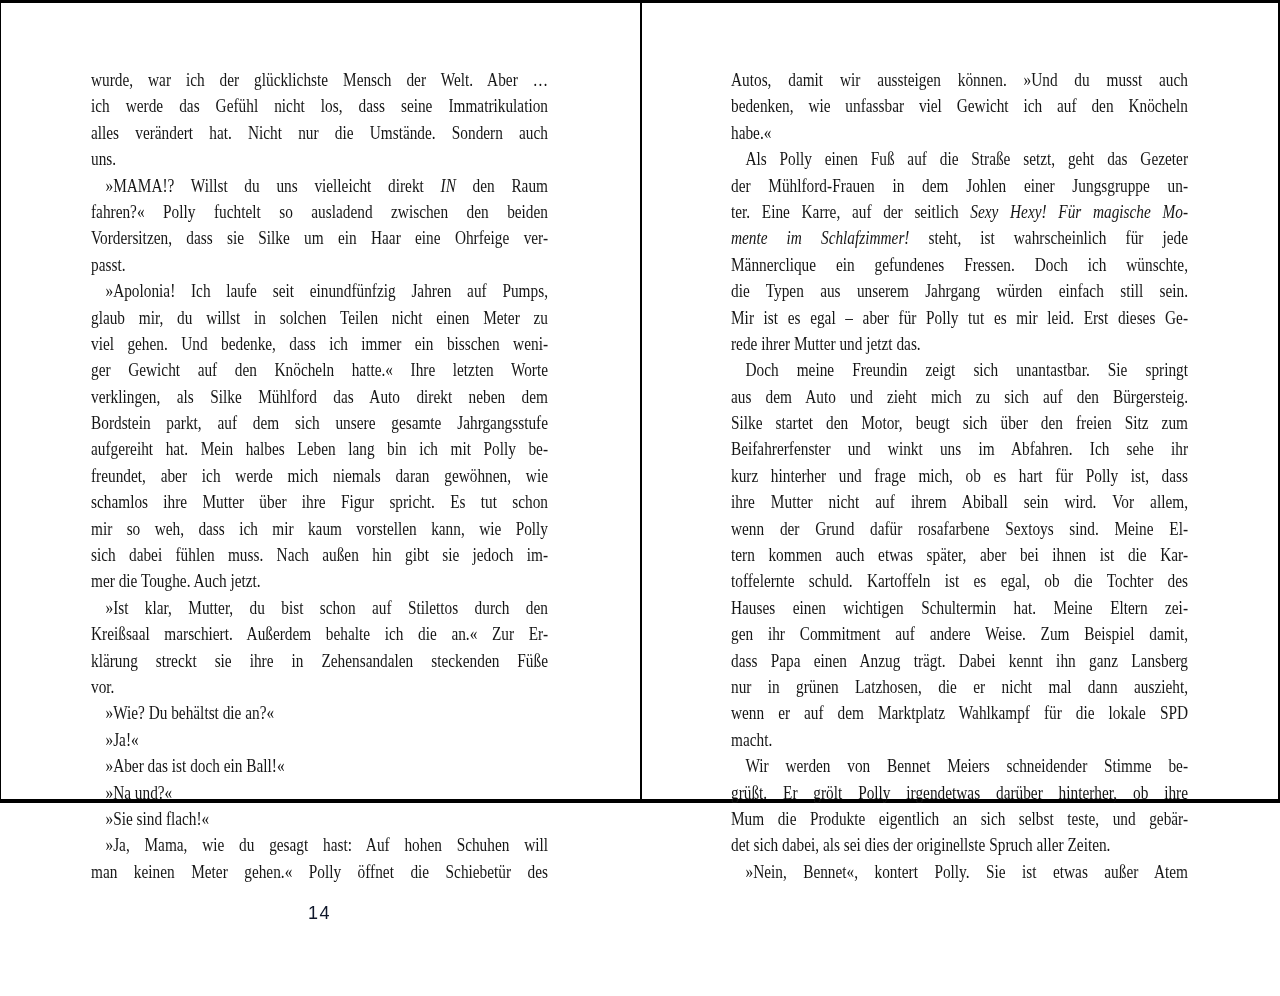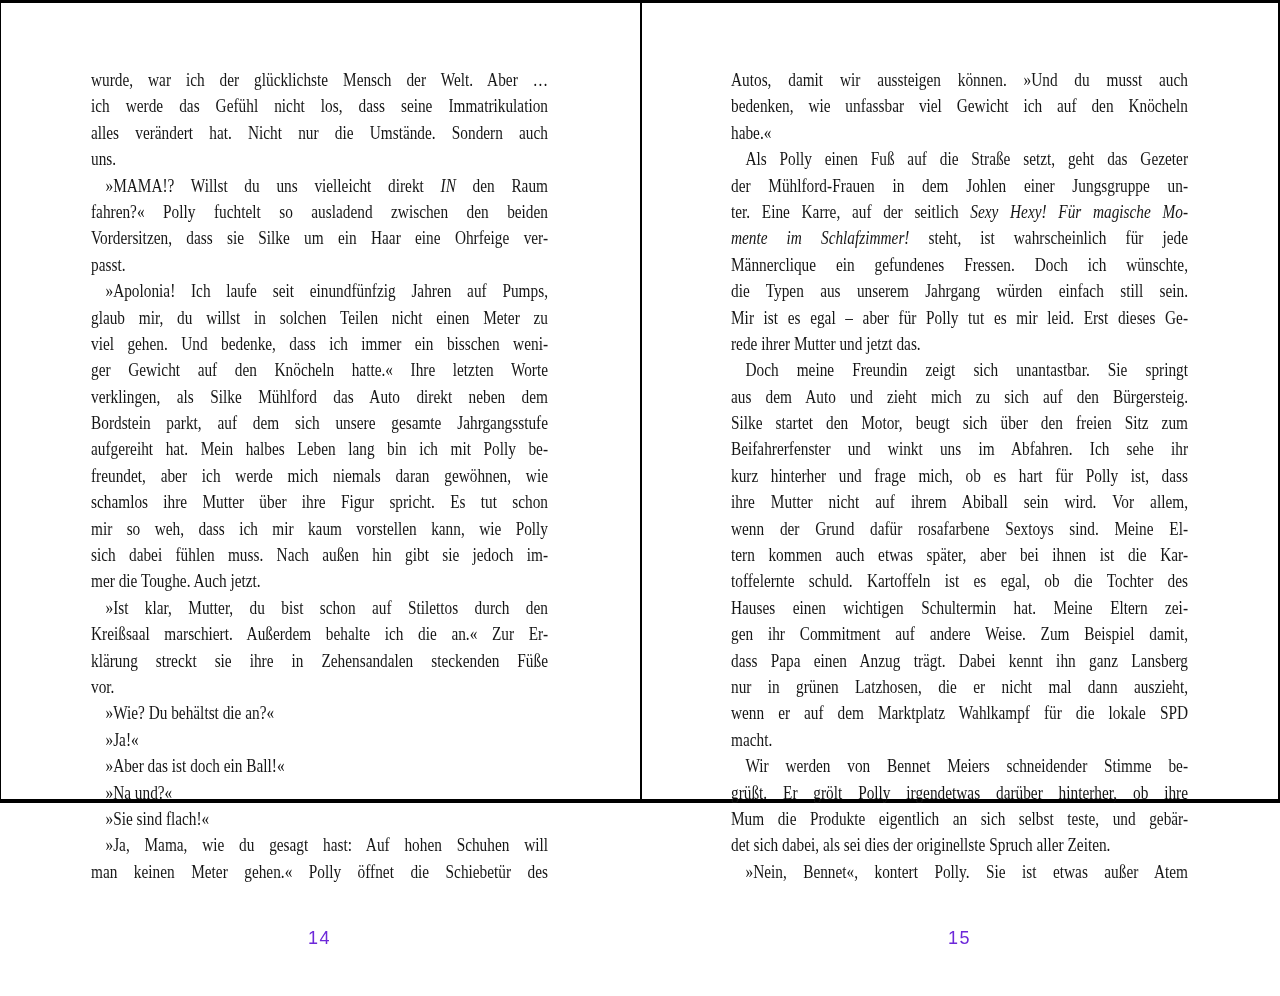--- a/index.html
+++ b/index.html
@@ -43,28 +43,28 @@
     -webkit-font-smoothing: antialiased;
   }
   .text-block.left  { left: 90px; }
   .text-block.right { left: 730px; }
   .line { height: 26.4px; white-space: normal; }
   .line.j { text-align: justify; text-align-last: justify; }
   .line.ind { padding-left: 17px; }
   .it { font-style: italic; }
   .page-num {
     position: absolute;
-    top: 925px;
+    top: 900px;
     width: 457px;
     text-align: center;
     font-family: "Liberation Sans", sans-serif;
     font-size: 18px;
     font-weight: 400;
     letter-spacing: 1.5px;
-    color: #6d28d9;
+    color: #0f172a;
   }
   .page-num.left  { left: 90px; }
   .page-num.right { left: 730px; }
 </style>
 </head>
 <body>
 
 <div class="spread">
 
   <div class="text-block left">
@@ -132,15 +132,14 @@
       <div class="line j"><span>nur in grünen Latzhosen, die er nicht mal dann auszieht,</span></div>
       <div class="line j"><span>wenn er auf dem Marktplatz Wahlkampf für die lokale SPD</span></div>
       <div class="line"><span>macht.</span></div>
       <div class="line j ind"><span>Wir werden von Bennet Meiers schneidender Stimme be-</span></div>
       <div class="line j"><span>grüßt. Er grölt Polly irgendetwas darüber hinterher, ob ihre</span></div>
       <div class="line j"><span>Mum die Produkte eigentlich an sich selbst teste, und gebär-</span></div>
       <div class="line"><span>det sich dabei, als sei dies der originellste Spruch aller Zeiten.</span></div>
       <div class="line j ind"><span>»Nein, Bennet«, kontert Polly. Sie ist etwas außer Atem</span></div>
     </div>
 
-  <div class="page-num right">15</div>
 
 </div>
 
 </body></html>

